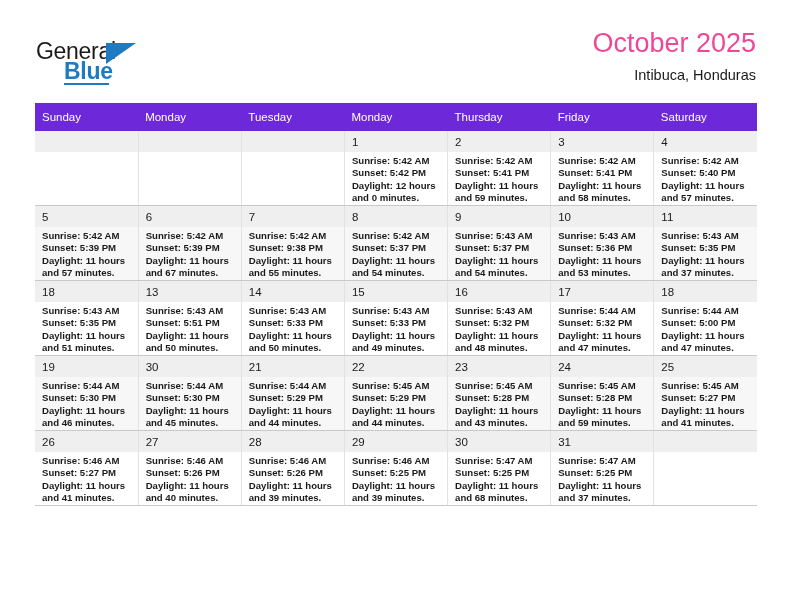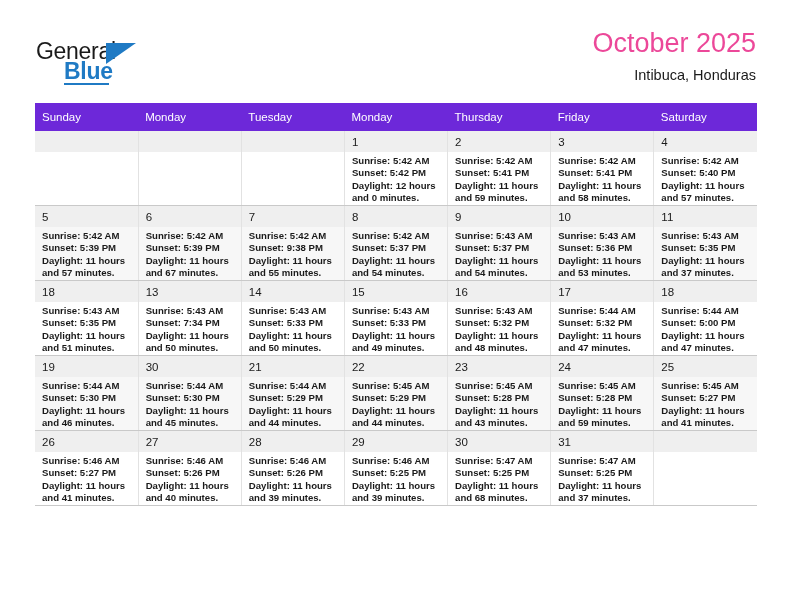--- a/index.html
+++ b/index.html
@@ -305,21 +305,21 @@
               <div>Sunrise: 5:43 AM</div>
               <div>Sunset: 5:35 PM</div>
               <div>Daylight: 11 hours</div>
               <div>and 51 minutes.</div>
             </div>
           </td>
           <td>
             <span class="daynum">13</span>
             <div class="details">
               <div>Sunrise: 5:43 AM</div>
-              <div>Sunset: 7:34 PM</div>
+              <div>Sunset: 5:51 PM</div>
               <div>Daylight: 11 hours</div>
               <div>and 50 minutes.</div>
             </div>
           </td>
           <td>
             <span class="daynum">14</span>
             <div class="details">
               <div>Sunrise: 5:43 AM</div>
               <div>Sunset: 5:33 PM</div>
               <div>Daylight: 11 hours</div>

